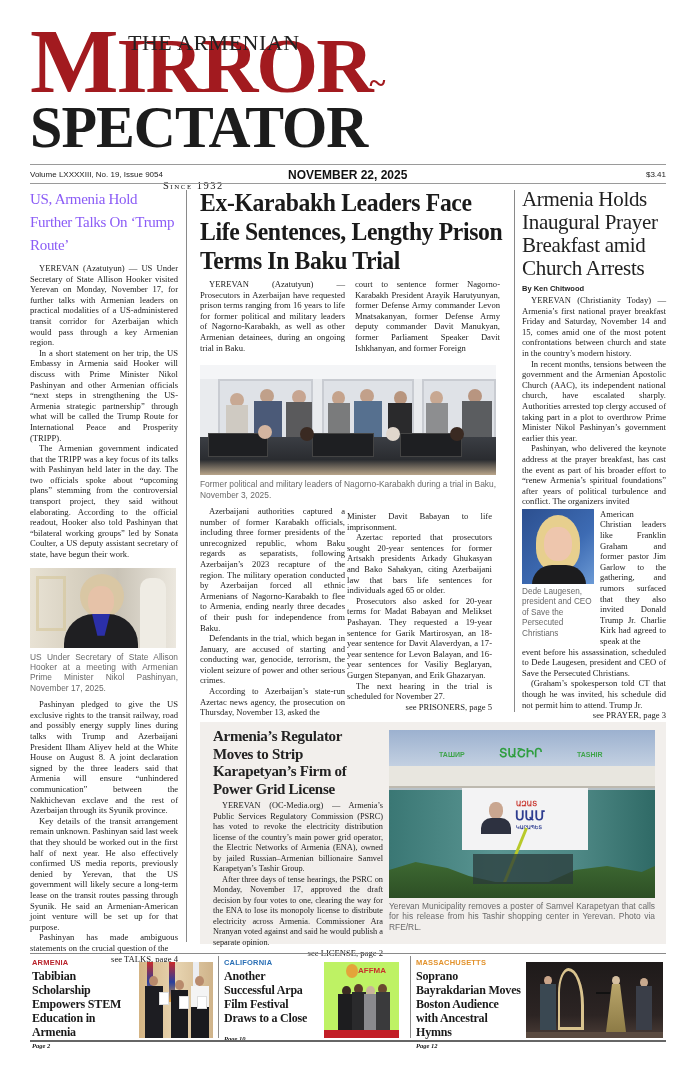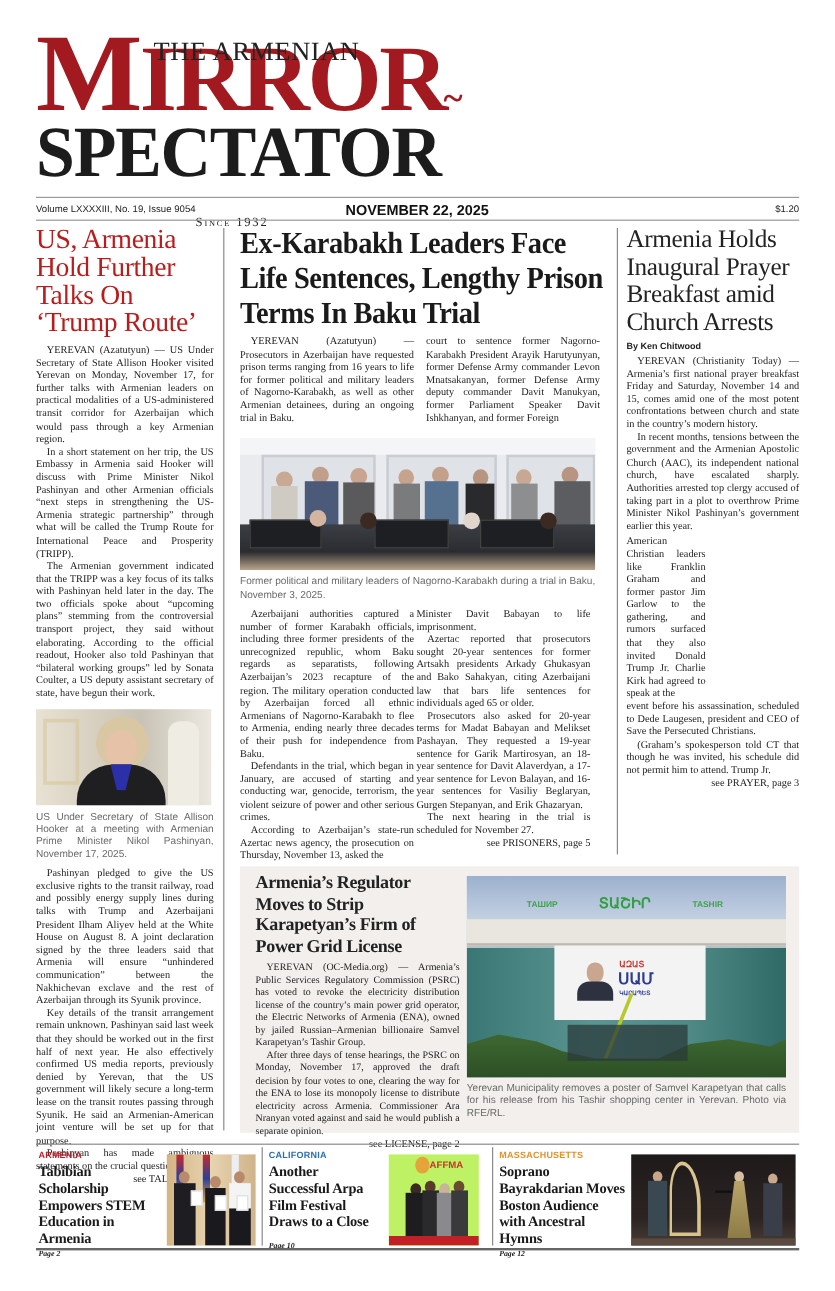--- a/index.html
+++ b/index.html
@@ -22,21 +22,21 @@
   .dl-price { position: absolute; right: 0; top: 2px; font-size: 8px; color: #222; }
 
   
   .col { position: absolute; }
   .vrule { position: absolute; width: 1px; background: #8a8a8a; }
   .body-text { font-size: 8.6px; line-height: 10.6px; text-align: justify; hyphens: auto; color: #222; }
   .body-text p { text-indent: 9px; }
   .jump { text-align: right; font-size: 8.6px; line-height: 11px; color: #222; }
   .caption { font-family: "Liberation Sans", sans-serif; font-size: 8.4px; line-height: 10.4px; color: #6a6a6a; font-weight: 300; text-align: justify; }
 
-  .h-left { font-family: "Liberation Serif", serif; font-size: 23px; line-height: 23px; color: #b91c1c; font-weight: normal; letter-spacing: -0.3px; }
+  .h-left { font-family: "Liberation Serif", serif; font-size: 15px; line-height: 23px; color: #8b5cf6; font-weight: normal; letter-spacing: -0.3px; }
   .h-main { font-family: "Liberation Serif", serif; font-size: 25.5px; line-height: 29px; color: #1a1a1a; font-weight: bold; letter-spacing: -0.4px; transform: scaleX(0.93); transform-origin: left; width: 330px; }
   .h-right { font-family: "Liberation Serif", serif; font-size: 21px; line-height: 23px; color: #222; font-weight: normal; letter-spacing: -0.3px; }
   .byline { font-family: "Liberation Sans", sans-serif; font-weight: bold; font-size: 7.5px; color: #222; margin: 4px 0 2px 0; }
 
   .photo { position: relative; overflow: hidden; }
 
   
   .feature { position: absolute; left: 200px; top: 722px; width: 466px; height: 222px; background: #f2efec; }
   .h-feature { font-family: "Liberation Serif", serif; font-weight: bold; font-size: 15px; line-height: 17.5px; color: #222; letter-spacing: -0.3px; }
 
@@ -55,21 +55,21 @@
   <div class="mh-mirror"><span class="big-m">M</span><span>IRROR</span><span class="tilde">~</span></div>
   <div class="mh-the">THE ARMENIAN</div>
   <div class="mh-spectator">SPECTATOR</div>
   <div class="mh-since">Since 1932</div>
 </div>
 
 <div class="dateline-rule" style="top:164px;"></div>
 <div class="dateline">
   <span class="dl-vol">Volume LXXXXIII, No. 19, Issue 9054</span>
   <span class="dl-date">NOVEMBER 22, 2025</span>
-  <span class="dl-price">$1.20</span>
+  <span class="dl-price">$3.41</span>
 </div>
 <div class="dateline-rule" style="top:183px;"></div>
 
 <div class="col" style="left:30px; top:188px; width:148px;">
   <h2 class="h-left">US, Armenia Hold Further Talks On ‘Trump Route’</h2>
   <div class="body-text" style="margin-top:6px;">
     <p>YEREVAN (Azatutyun) — US Under Secretary of State Allison Hooker visited Yerevan on Monday, November 17, for further talks with Armenian leaders on practical modalities of a US-administered transit corridor for Azerbaijan which would pass through a key Armenian region.</p>
     <p>In a short statement on her trip, the US Embassy in Armenia said Hooker will discuss with Prime Minister Nikol Pashinyan and other Armenian officials “next steps in strengthening the US-Armenia strategic partnership” through what will be called the Trump Route for International Peace and Prosperity (TRIPP).</p>
     <p>The Armenian government indicated that the TRIPP was a key focus of its talks with Pashinyan held later in the day. The two officials spoke about “upcoming plans” stemming from the controversial transport project, they said without elaborating. According to the official readout, Hooker also told Pashinyan that “bilateral working groups” led by Sonata Coulter, a US deputy assistant secretary of state, have begun their work.</p>
   </div>
@@ -125,21 +125,21 @@
     <div style="position:absolute; left:0; top:72px; width:100%; height:38px; background:linear-gradient(180deg,#3b3e44 0%,#2a2c30 60%,#b9a58a 100%);"></div>
     <div style="position:absolute; left:8px; top:68px; width:60px; height:24px; background:#1e1f22; border:1px solid #444;"></div>
     <div style="position:absolute; left:112px; top:68px; width:62px; height:24px; background:#1e1f22; border:1px solid #444;"></div>
     <div style="position:absolute; left:200px; top:68px; width:62px; height:24px; background:#1e1f22; border:1px solid #444;"></div>
     <div style="position:absolute; left:58px; top:60px; width:14px; height:14px; border-radius:50%; background:#d4b5a0;"></div>
     <div style="position:absolute; left:100px; top:62px; width:14px; height:14px; border-radius:50%; background:#3a2a22;"></div>
     <div style="position:absolute; left:186px; top:62px; width:14px; height:14px; border-radius:50%; background:#e0d6cc;"></div>
     <div style="position:absolute; left:250px; top:62px; width:14px; height:14px; border-radius:50%; background:#3a2a22;"></div>
   </div>
   <div class="caption" style="margin-top:4px; width:296px;">Former political and military leaders of Nagorno-Karabakh during a trial in Baku, November 3, 2025.</div>
-  <div style="display:flex; gap:2px; margin-top:6px;">
+  <div style="display:flex; gap:2px; margin-top:6px;align-items:center;">
     <div class="body-text" style="width:145px;">
       <p>Azerbaijani authorities captured a number of former Karabakh officials, including three former presidents of the unrecognized republic, whom Baku regards as separatists, following Azerbaijan’s 2023 recapture of the region. The military operation conducted by Azerbaijan forced all ethnic Armenians of Nagorno-Karabakh to flee to Armenia, ending nearly three decades of their push for independence from Baku.</p>
       <p>Defendants in the trial, which began in January, are accused of starting and conducting war, genocide, terrorism, the violent seizure of power and other serious crimes.</p>
       <p>According to Azerbaijan’s state-run Azertac news agency, the prosecution on Thursday, November 13, asked the</p>
     </div>
     <div class="body-text" style="width:145px;">
       <p style="text-indent:0;">Minister Davit Babayan to life imprisonment.</p>
       <p>Azertac reported that prosecutors sought 20-year sentences for former Artsakh presidents Arkady Ghukasyan and Bako Sahakyan, citing Azerbaijani law that bars life sentences for individuals aged 65 or older.</p>
       <p>Prosecutors also asked for 20-year terms for Madat Babayan and Melikset Pashayan. They requested a 19-year sentence for Garik Martirosyan, an 18-year sentence for Davit Alaverdyan, a 17-year sentence for Levon Balayan, and 16-year sentences for Vasiliy Beglaryan, Gurgen Stepanyan, and Erik Ghazaryan.</p>
       <p>The next hearing in the trial is scheduled for November 27.</p>
@@ -148,22 +148,31 @@
   </div>
 </div>
 <div class="vrule" style="left:514px; top:190px; height:522px;"></div>
 
 <div class="col" style="left:522px; top:188px; width:144px;">
   <h2 class="h-right">Armenia Holds Inaugural Prayer Breakfast amid Church Arrests</h2>
   <div class="byline">By Ken Chitwood</div>
   <div class="body-text">
     <p>YEREVAN (Christianity Today) — Armenia’s first national prayer breakfast Friday and Saturday, November 14 and 15, comes amid one of the most potent confrontations between church and state in the country’s modern history.</p>
     <p>In recent months, tensions between the government and the Armenian Apostolic Church (AAC), its independent national church, have escalated sharply. Authorities arrested top clergy accused of taking part in a plot to overthrow Prime Minister Nikol Pashinyan’s government earlier this year.</p>
+    <p>Pashinyan, who delivered the keynote address at the prayer breakfast, has cast the event as part of his broader effort to “renew Armenia’s spiritual foundations” after years of political turbulence and conflict. The organizers invited</p>
   </div>
   <div style="display:flex; gap:4px; margin-top:2px;">
+    <div style="width:74px; flex:none;">
+      <div class="photo" style="width:72px; height:75px; background:linear-gradient(135deg,#2c4f8f 0%,#3d6bb3 60%,#6c9ad5 100%);">
+        <div style="position:absolute; left:14px; top:6px; width:44px; height:56px; border-radius:50% 50% 40% 40%; background:#e7cf8e;"></div>
+        <div style="position:absolute; left:22px; top:18px; width:28px; height:34px; border-radius:45%; background:#eec6ad;"></div>
+        <div style="position:absolute; left:10px; top:56px; width:54px; height:24px; border-radius:20px 20px 0 0; background:#1c1c1e;"></div>
+      </div>
+      <div class="caption" style="margin-top:3px; text-align:left; font-size:8.2px;">Dede Laugesen, president and CEO of Save the Persecuted Christians</div>
+    </div>
     <div class="body-text" style="width:66px;">
       <span>American Christian leaders like Franklin Graham and former pastor Jim Garlow to the gathering, and rumors surfaced that they also invited Donald Trump Jr. Charlie Kirk had agreed to speak at the</span>
     </div>
   </div>
   <div class="body-text">
     <p style="text-indent:0;">event before his assassination, scheduled to Dede Laugesen, president and CEO of Save the Persecuted Christians.</p>
     <p>(Graham’s spokesperson told CT that though he was invited, his schedule did not permit him to attend. Trump Jr.</p>
   </div>
   <div class="jump">see PRAYER, page 3</div>
 </div>

